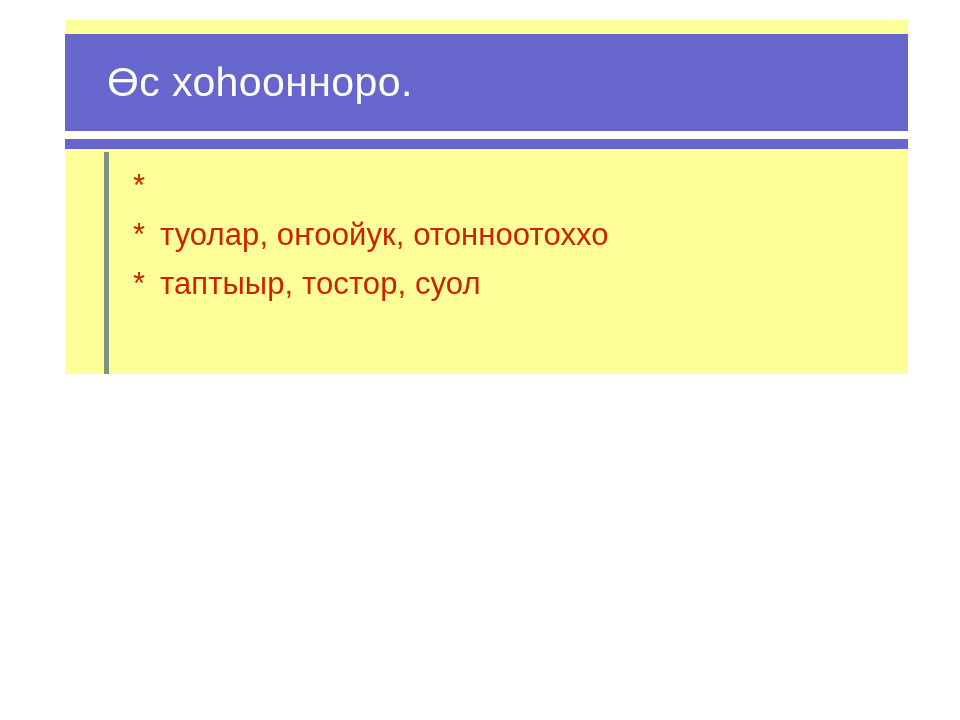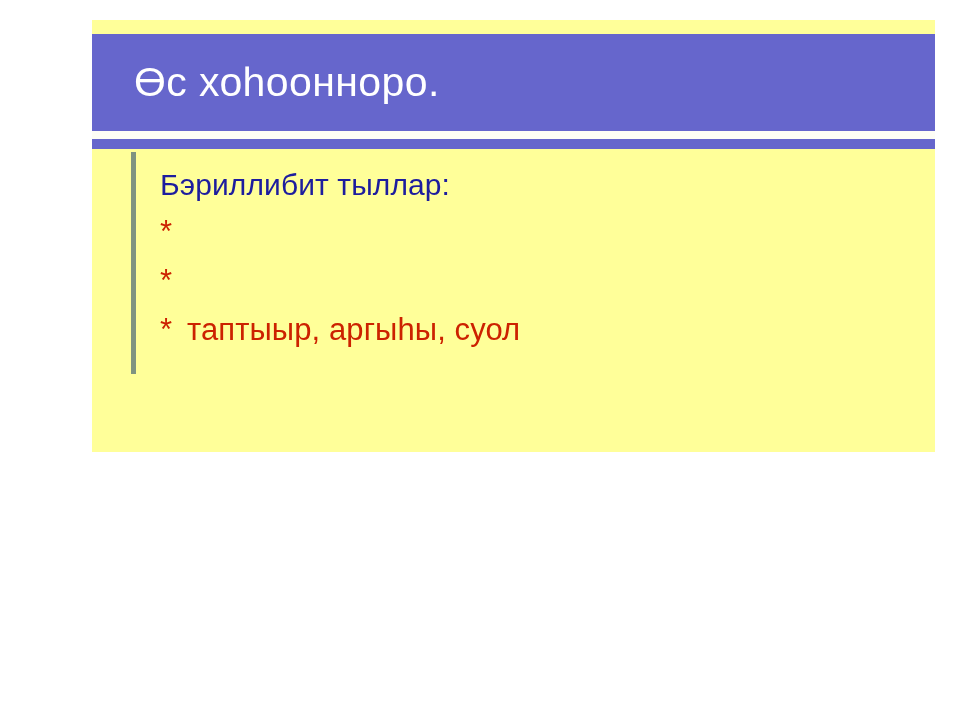--- a/index.html
+++ b/index.html
@@ -14,24 +14,23 @@
     overflow: hidden;
     position: relative;
   }
 
   
   #slide {
     position: absolute;
     left: 65px;
     top: 20px;
     width: 843px;
-    height: 432px;
+    height: 354px;
     background: #ffff99;
     box-sizing: border-box;
-    margin-left: 27px;
   }
 
   
   .title-band {
     position: absolute;
     left: 0;
     top: 14px;
     width: 843px;
     height: 97px;
     background: #6666cc;
@@ -143,30 +142,30 @@
 
   <div class="band-gap"></div>
   <div class="accent-strip"></div>
 
   <div class="content">
 
     <div class="rule-vertical"></div>
 
     <div class="body-block">
 
-      <p class="lead-line">Бэриллибит тыллар:</p>
 
       <p class="bullet-line">
         <span class="bullet-marker">*</span>
       </p>
 
       <p class="bullet-line">
         <span class="bullet-marker">*</span>
+        <span class="bullet-text">туолар, оҥоойук, отонноотоххо</span>
       </p>
 
       <p class="bullet-line">
         <span class="bullet-marker">*</span>
-        <span class="bullet-text">таптыыр, аргыһы, суол</span>
+        <span class="bullet-text">таптыыр, тостор, суол</span>
       </p>
 
     </div>
   </div>
 </div>
 
 </body></html>

